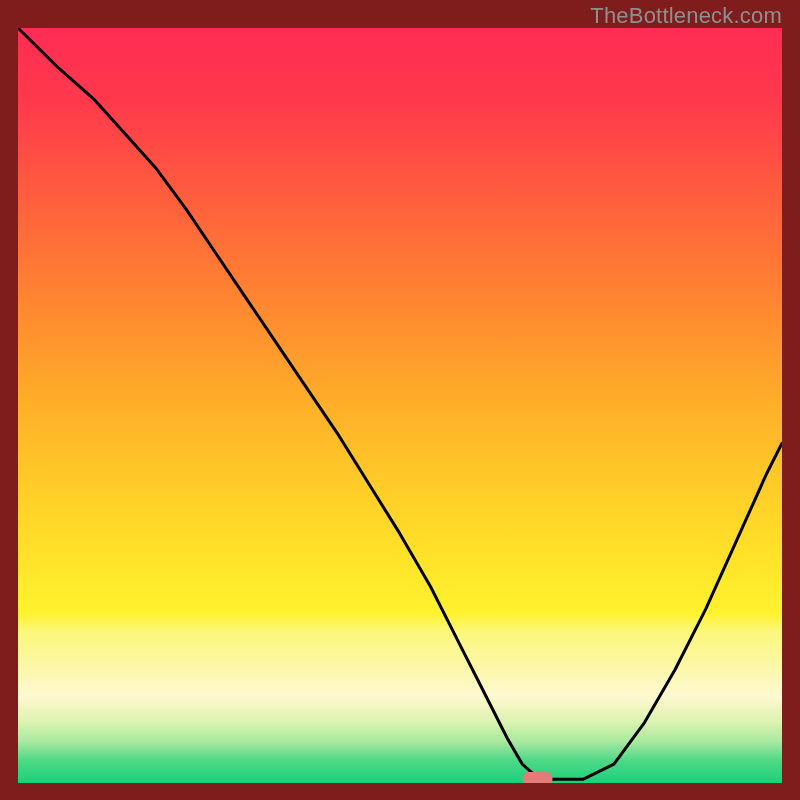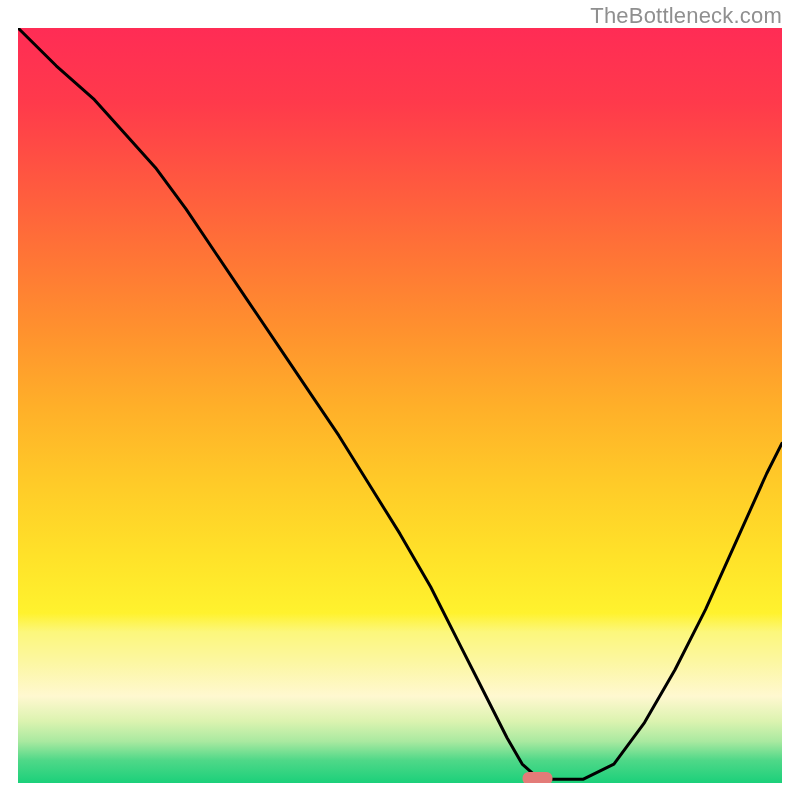--- a/index.html
+++ b/index.html
@@ -10,21 +10,21 @@
     background: #000;
     overflow: hidden;
     font-family: Arial, Helvetica, sans-serif;
   }
   .frame {
     position: absolute;
     left: 0;
     top: 0;
     width: 800px;
     height: 800px;
-    background: #ffffff;
+    background: #7f1d1d;
   }
   .plot {
     position: absolute;
     left: 18px;
     top: 28px;
     width: 764px;
     height: 755px;
     overflow: hidden;
   }
   .plot svg {

